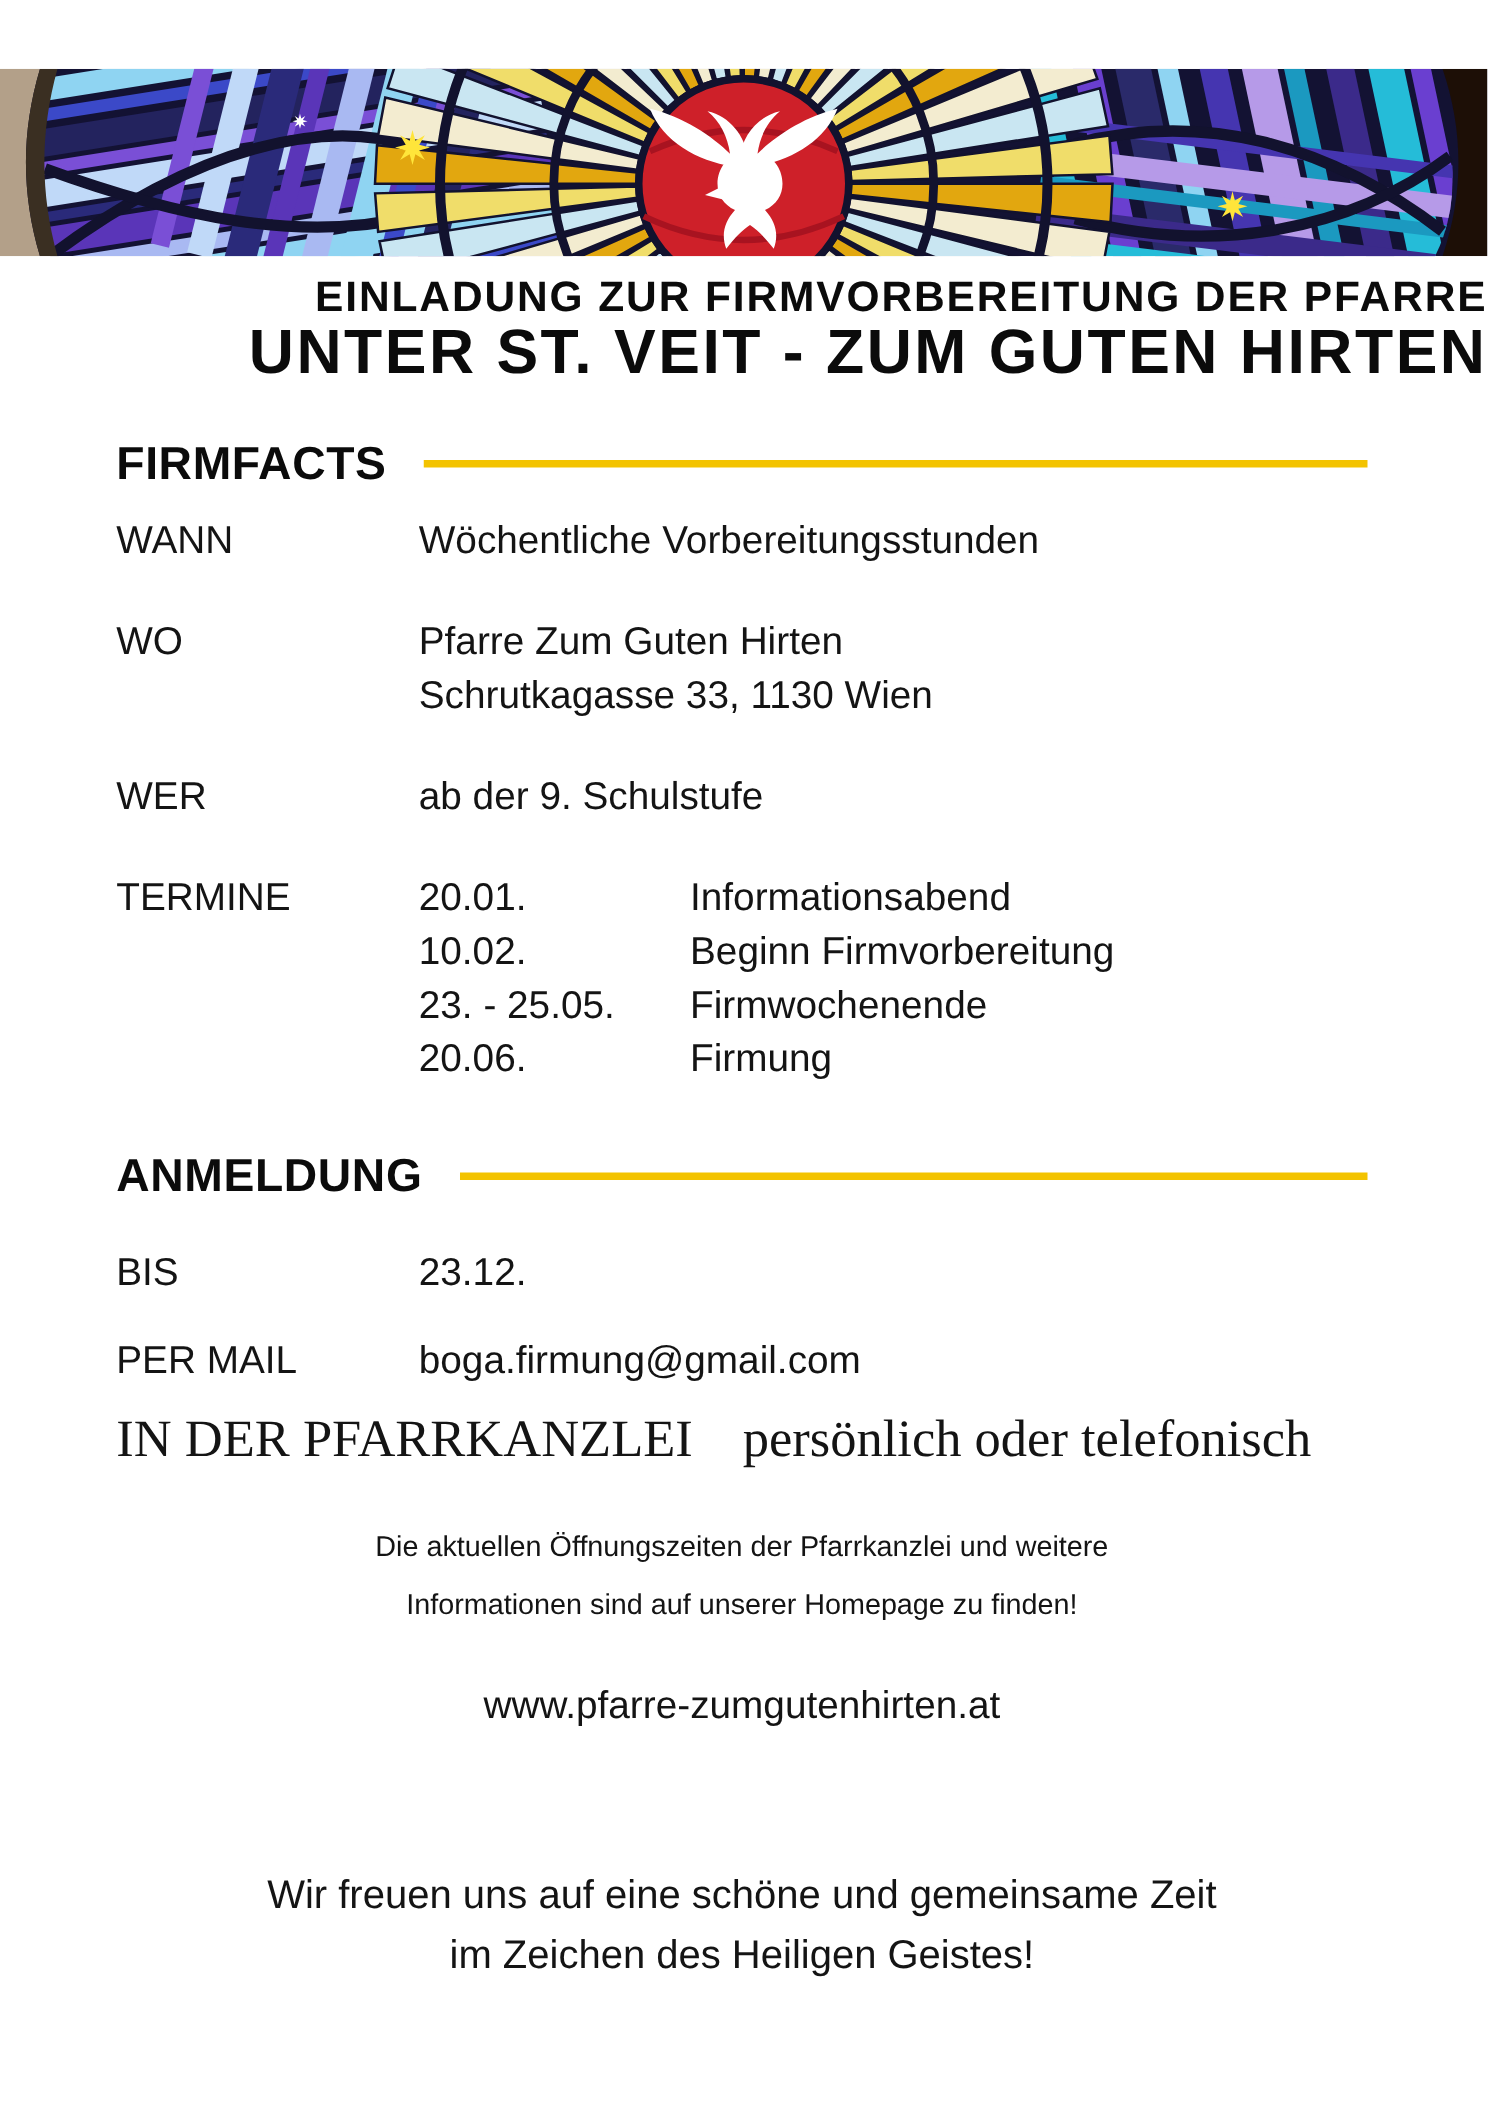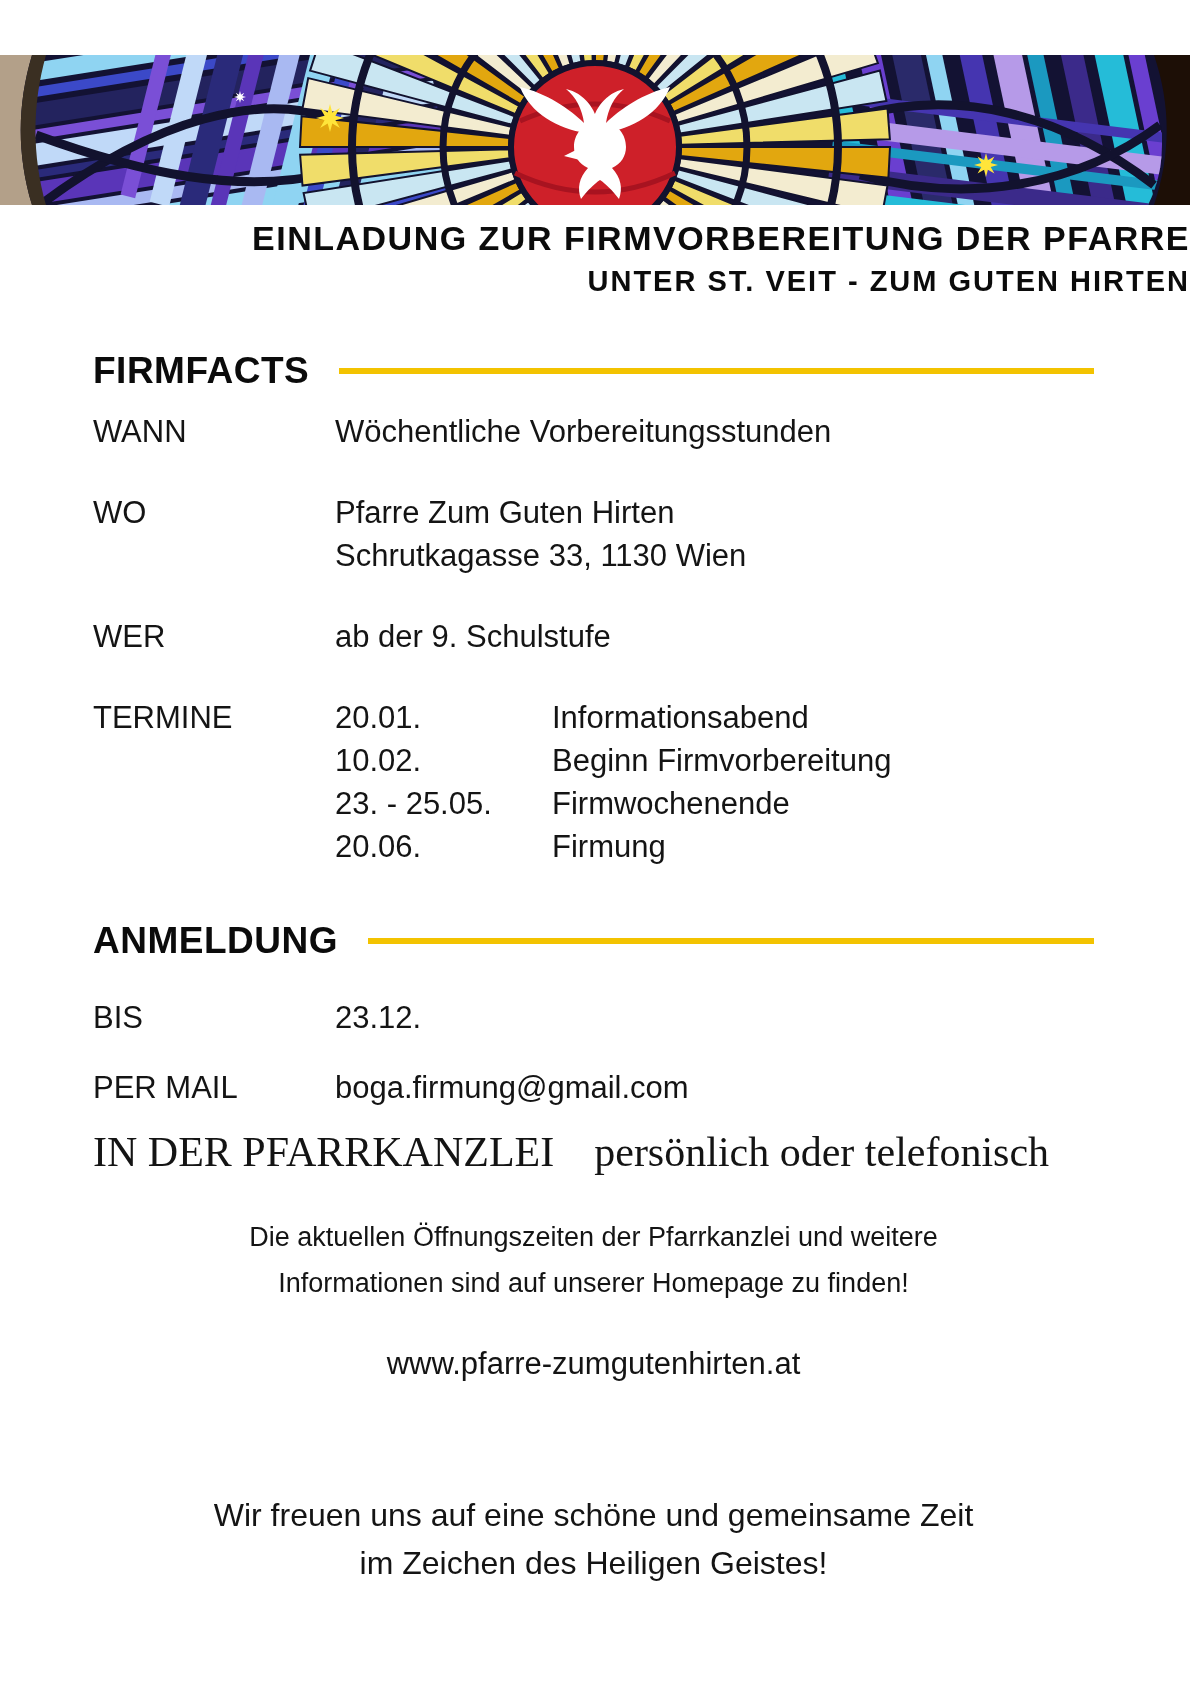--- a/index.html
+++ b/index.html
@@ -6,36 +6,36 @@
   *{ box-sizing:border-box; }
   html,body{ margin:0; padding:0; }
   body{
     width:1190px; height:1684px; background:#ffffff; color:#141414;
     font-family:"Liberation Sans", sans-serif; overflow:hidden;
   }
   .top-gap{ height:55px; }
   .banner{ height:150px; overflow:hidden; line-height:0; }
   .title{ text-align:right; margin-top:13px; font-weight:bold; color:#0b0b0b; }
   .title .l1{ font-size:34px; line-height:40px; letter-spacing:1.5px; }
-  .title .l2{ font-size:29px; line-height:46px; letter-spacing:2px; }
+  .title .l2{ font-size:50px; line-height:46px; letter-spacing:2px; }
   .content{ padding:0 96px 0 93px; }
   .sec-head{ display:flex; align-items:center; margin-top:46px; }
   .sec-head h2{ margin:0; font-size:37px; letter-spacing:.5px; color:#0b0b0b; }
   .rule{ flex:1; height:6px; background:var(--accent); margin-left:30px; }
   .frow{ display:flex; margin-top:38px; font-size:31px; line-height:43px; }
   .frow.first{ margin-top:18px; }
   .flabel{ width:242px; flex-shrink:0; }
   .fval{ flex:1; }
   .t-item{ display:flex;gap:21px; }
   .t-date{ width:196px; flex-shrink:0; }
   .arow{ display:flex; margin-top:27px; font-size:31px; line-height:43px; }
   .arow.first{ margin-top:34px; }
   .office{ display:flex; margin-top:22px; font-size:42px; line-height:43px;font-family:Liberation Serif, serif; }
   .office .olabel{ margin-right:40px; }
-  .center-par{ text-align:center; font-size:27px; line-height:46px; margin:40px 0 0; }
+  .center-par{ text-align:center; font-size:23px; line-height:46px; margin:40px 0 0; }
   .url{ text-align:center; font-size:31px; line-height:43px; margin:36px 0 0; }
   .closing{ text-align:center; font-size:32px; line-height:48px; margin:106px 0 0; }
 </style>
 </head>
 <body>
 
 <div class="top-gap"></div>
 
 <div class="banner">
   <svg id="banner-svg" viewBox="0 0 1190 150" width="1190" height="150">

